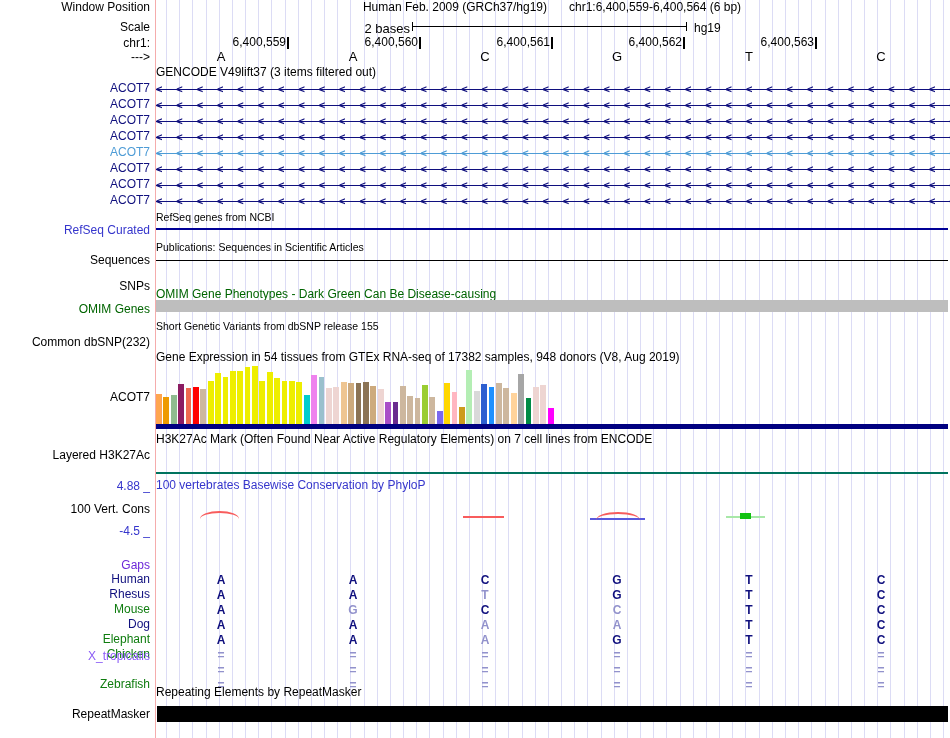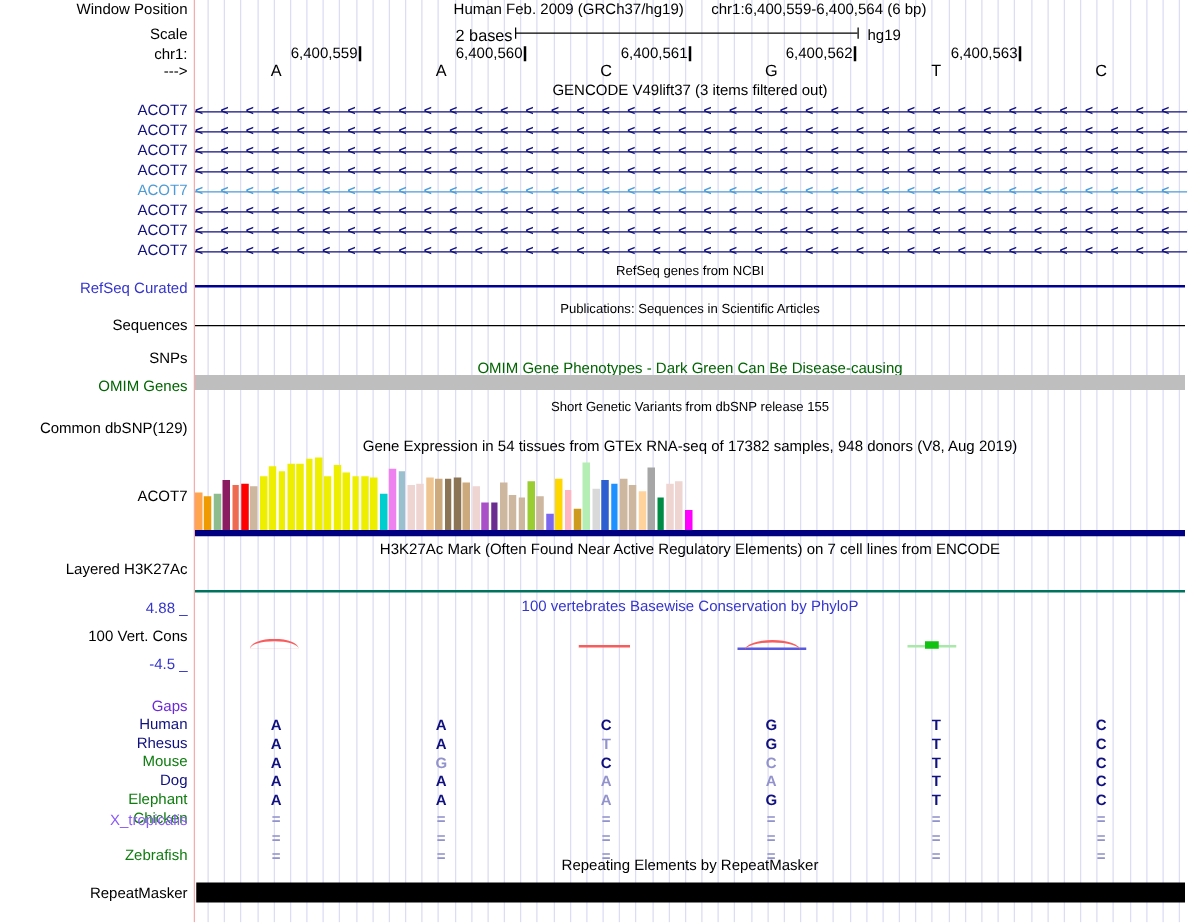--- a/index.html
+++ b/index.html
@@ -1,20 +1,20 @@
 <!DOCTYPE html>
 <html><head>
 <meta charset="utf-8">
 <style>
   html,body{margin:0;padding:0;background:#fff;}
   #screen{position:relative;width:950px;height:738px;background:#fff;overflow:hidden;
           font-family:"Liberation Sans", sans-serif;color:#000;}
   .abs{position:absolute;}
   .lbl{position:absolute;left:0;width:150px;text-align:right;font-size:12px;line-height:13px;white-space:nowrap;}
-  .title{position:absolute;left:156px;width:792px;text-align:center;font-size:12px;line-height:13px;white-space:nowrap;}
+  .title{position:absolute;left:156px;width:792px;text-align:left;font-size:12px;line-height:13px;white-space:nowrap;}
   .small{font-size:10.5px;}
   .gridline{position:absolute;top:0;width:1px;height:738px;background:#DCDCF5;}
   .pinkline{position:absolute;left:155px;top:0;width:1px;height:738px;background:#F5AcAc;}
   .hline{position:absolute;}
   .gene-row{position:absolute;left:156px;width:794px;height:16px;overflow:hidden;}
   .gene-arrows{position:absolute;left:0;top:0;width:794px;white-space:nowrap;overflow:hidden;
                font-size:11px;line-height:16px;letter-spacing:6.5px;font-weight:bold;}
   .gene-line{position:absolute;left:0;top:8px;width:794px;height:1px;}
   .coord-num{position:absolute;width:90px;text-align:right;font-size:12px;line-height:13px;}
   .coord-tick{position:absolute;width:2px;height:12px;background:#000;}
@@ -182,21 +182,21 @@
   <div class="lbl" style="top:254px">Sequences</div>
   <div class="hline" style="left:156px;top:260px;width:792px;height:1px;background:#000"></div>
 
   <div class="lbl" style="top:280px">SNPs</div>
 
   <div class="title" style="top:288px;color:#006400">OMIM Gene Phenotypes - Dark Green Can Be Disease-causing</div>
   <div class="hline" style="left:156px;top:300px;width:792px;height:12px;background:#BEBEBE"></div>
   <div class="lbl" style="top:303px;color:#006400">OMIM Genes</div>
 
   <div class="title small" style="top:320px">Short Genetic Variants from dbSNP release 155</div>
-  <div class="lbl" style="top:336px">Common dbSNP(129)</div>
+  <div class="lbl" style="top:336px">Common dbSNP(232)</div>
 
   <div class="title" style="top:351px">Gene Expression in 54 tissues from GTEx RNA-seq of 17382 samples, 948 donors (V8, Aug 2019)</div>
   <div class="lbl" style="top:391px">ACOT7</div>
   <div id="gtex-bars">
       <div style="height: 31px; background: rgb(255, 165, 79);"></div>
       <div style="height: 28px; background: rgb(238, 154, 0);"></div>
       <div style="height: 30px; background: rgb(143, 188, 143);"></div>
       <div style="height: 41px; background: rgb(139, 28, 98);"></div>
       <div style="height: 37px; background: rgb(238, 106, 80);"></div>
       <div style="height: 38px; background: rgb(255, 0, 0);"></div>

